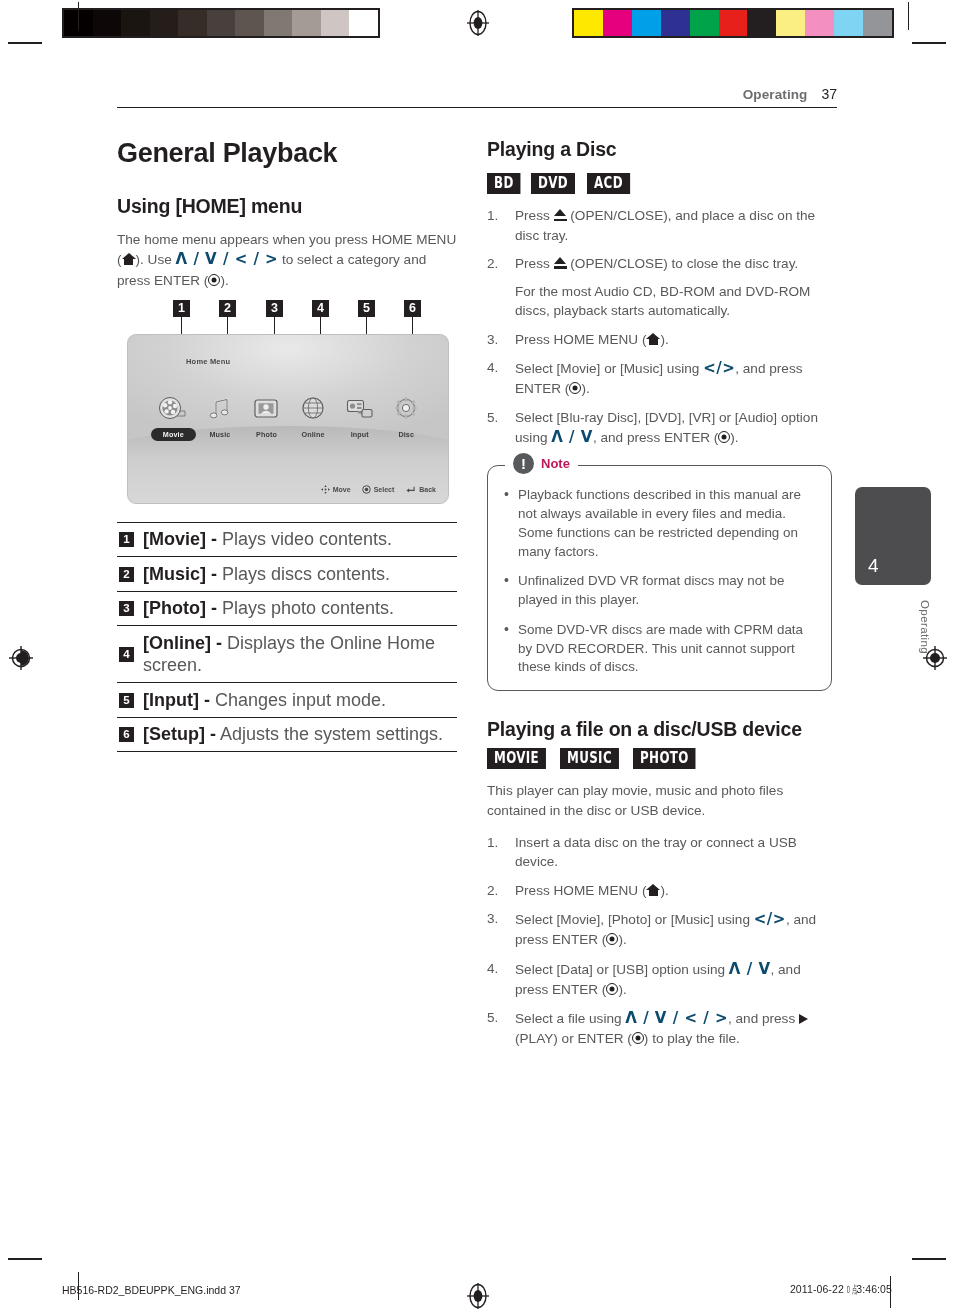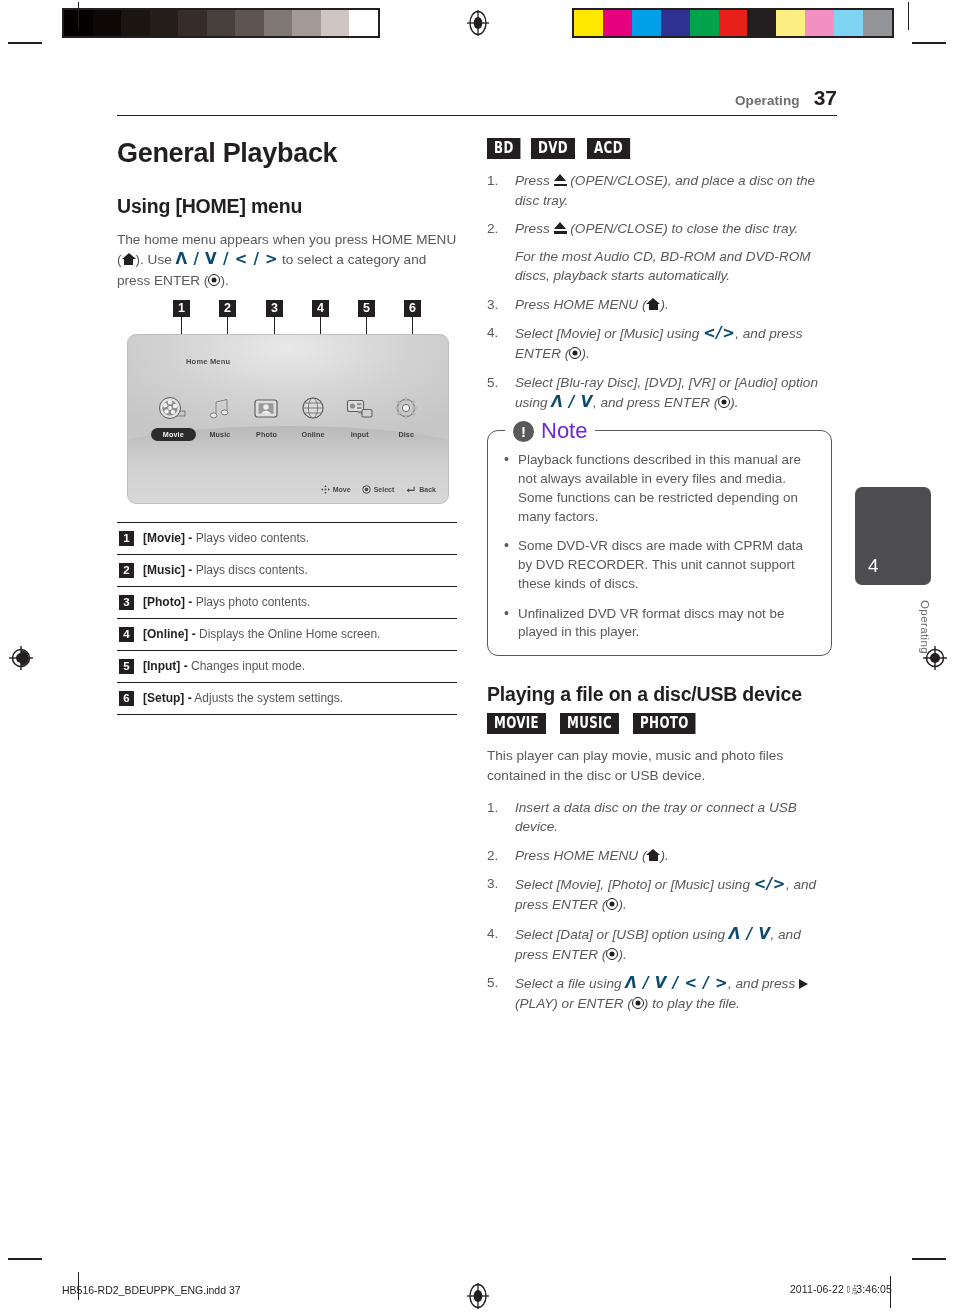--- a/index.html
+++ b/index.html
@@ -15,21 +15,21 @@
   #color-bar{left:572px;width:322px;}
   .regmark{position:absolute;width:26px;height:26px;}
   .regmark svg{display:block;}
   .cropmark{position:absolute;background:#231f20;}
 
   
   #header{position:absolute;left:117px;top:86px;width:720px;}
   #header .hdr-row{display:flex;align-items:baseline;justify-content:flex-end;gap:14px;
     padding-bottom:5px;}
   #header .hdr-sec{font-size:13.5px;color:#6d6e71;font-weight:600;letter-spacing:.1px;}
-  #header .hdr-page{font-size:21px;color:#231f20;font-weight:700;}
+  #header .hdr-page{font-size:14px;color:#231f20;font-weight:400;}
   #header .rule{border-bottom:1.4px solid #231f20;width:100%;}
 
   
   #col-left{position:absolute;left:117px;top:138px;width:340px;}
   #col-right{position:absolute;left:487px;top:138px;width:345px;}
 
   h1.sec-title{font-size:27px;font-weight:700;margin:0 0 26px 0;letter-spacing:-.3px;color:#231f20;}
   h2.sub-title{font-size:19.5px;font-weight:700;margin:0 0 12px 0;letter-spacing:-.2px;color:#231f20;}
   h2.sub-title.tight{margin-bottom:7px;line-height:1.18;}
 
@@ -76,45 +76,45 @@
   .screen-hints{position:absolute;right:12px;bottom:9px;display:flex;gap:11px;align-items:center;
     font-size:7px;font-weight:700;color:#4a4a4a;}
   .hint{display:flex;align-items:center;gap:3px;}
 
   
   #legend{margin:18px 0 0 0;border-top:1.3px solid #231f20;width:340px;}
   .legend-row{display:flex;align-items:center;gap:9px;border-bottom:1.1px solid #231f20;
     padding:5.5px 0 5.5px 2px;min-height:20px;}
   .legend-num{flex:0 0 auto;width:15px;height:15px;background:#231f20;color:#fff;font-size:11.5px;
     font-weight:700;text-align:center;line-height:15px;}
-  .legend-txt{font-size:12px;color:#58595b;line-height:1.25;}
+  .legend-txt{font-size:18px;color:#58595b;line-height:1.25;}
   .legend-txt b{color:#231f20;font-weight:700;}
 
   
   .badges{display:flex;gap:6px;margin:0 0 12px 0;}
   .badge{background:#231f20;color:#ffffff;font-weight:700;font-size:15px;
     padding:2.5px 8px 3.5px 8px;letter-spacing:.4px;line-height:1.02;
     font-family:"DejaVu Sans Condensed","Liberation Sans Narrow","Liberation Sans",sans-serif;
     transform:scaleX(.88);transform-origin:left center;}
 
   
   ol.steps{list-style:none;margin:0;padding:0;}
   ol.steps>li{display:flex;gap:8px;margin-bottom:9px;font-size:13.6px;line-height:1.42;color:#58595b;}
   ol.steps>li .num{flex:0 0 20px;text-align:left;}
-  ol.steps>li .txt{flex:1 1 auto;font-style:italic;}
+  ol.steps>li .txt{flex:1 1 auto;}
   .substep{margin:9px 0 0 28px;font-size:13.6px;line-height:1.42;color:#58595b;}
 
   
   .notebox{position:relative;border:1.3px solid #58595b;border-radius:11px;padding:20px 14px 13px 14px;
     margin:17px 0 0 0;}
   .note-head{position:absolute;top:-13px;left:17px;background:#ffffff;padding:0 8px;display:flex;
     align-items:center;gap:7px;}
   .note-bang{width:21px;height:21px;border-radius:50%;background:#58595b;color:#fff;font-weight:700;
     font-size:15px;text-align:center;line-height:21px;}
-  .note-title{font-size:22px;font-weight:400;color:#6d28d9;}
+  .note-title{font-size:13px;font-weight:700;color:#be185d;}
   ul.notes{list-style:none;margin:0;padding:0;}
   ul.notes>li{position:relative;padding-left:16px;margin-bottom:11px;font-size:13.4px;line-height:1.4;
     color:#58595b;}
   ul.notes>li:last-child{margin-bottom:0;}
   ul.notes>li::before{content:"\2022";position:absolute;left:2px;top:-1px;font-size:14px;color:#58595b;}
 
   
   #side-tab{position:absolute;left:855px;top:487px;width:76px;height:98px;background:#4d4d4f;
     border-radius:7px;}
   #side-tab .tabnum{position:absolute;left:13px;bottom:8px;color:#ffffff;font-size:19px;font-weight:400;}
@@ -380,20 +380,21 @@
     </div>
     <div class="legend-row">
       <span class="legend-num">6</span>
       <span class="legend-txt"><b>[Setup] -</b><span> Adjusts the system settings.</span></span>
     </div>
   </div>
 </div>
 
 <div id="col-right">
 
+  <h2 class="sub-title">Playing a Disc</h2>
 
   <div class="badges">
     <span class="badge">BD</span>
     <span class="badge">DVD</span>
     <span class="badge">ACD</span>
   </div>
 
   <ol class="steps">
     <li>
       <span class="num">1.</span>
@@ -419,22 +420,22 @@
     </li>
   </ol>
 
   <div class="notebox">
     <div class="note-head">
       <span class="note-bang">!</span>
       <span class="note-title">Note</span>
     </div>
     <ul class="notes">
       <li>Playback functions described in this manual are not always available in every files and media. Some functions can be restricted depending on many factors.</li>
+      <li>Unfinalized DVD VR format discs may not be played in this player.</li>
       <li>Some DVD-VR discs are made with CPRM data by DVD RECORDER. This unit cannot support these kinds of discs.</li>
-      <li>Unfinalized DVD VR format discs may not be played in this player.</li>
     </ul>
   </div>
 
   <h2 class="sub-title tight" style="margin-top:27px;">Playing a file on a disc/USB device</h2>
 
   <div class="badges">
     <span class="badge">MOVIE</span>
     <span class="badge">MUSIC</span>
     <span class="badge">PHOTO</span>
   </div>

